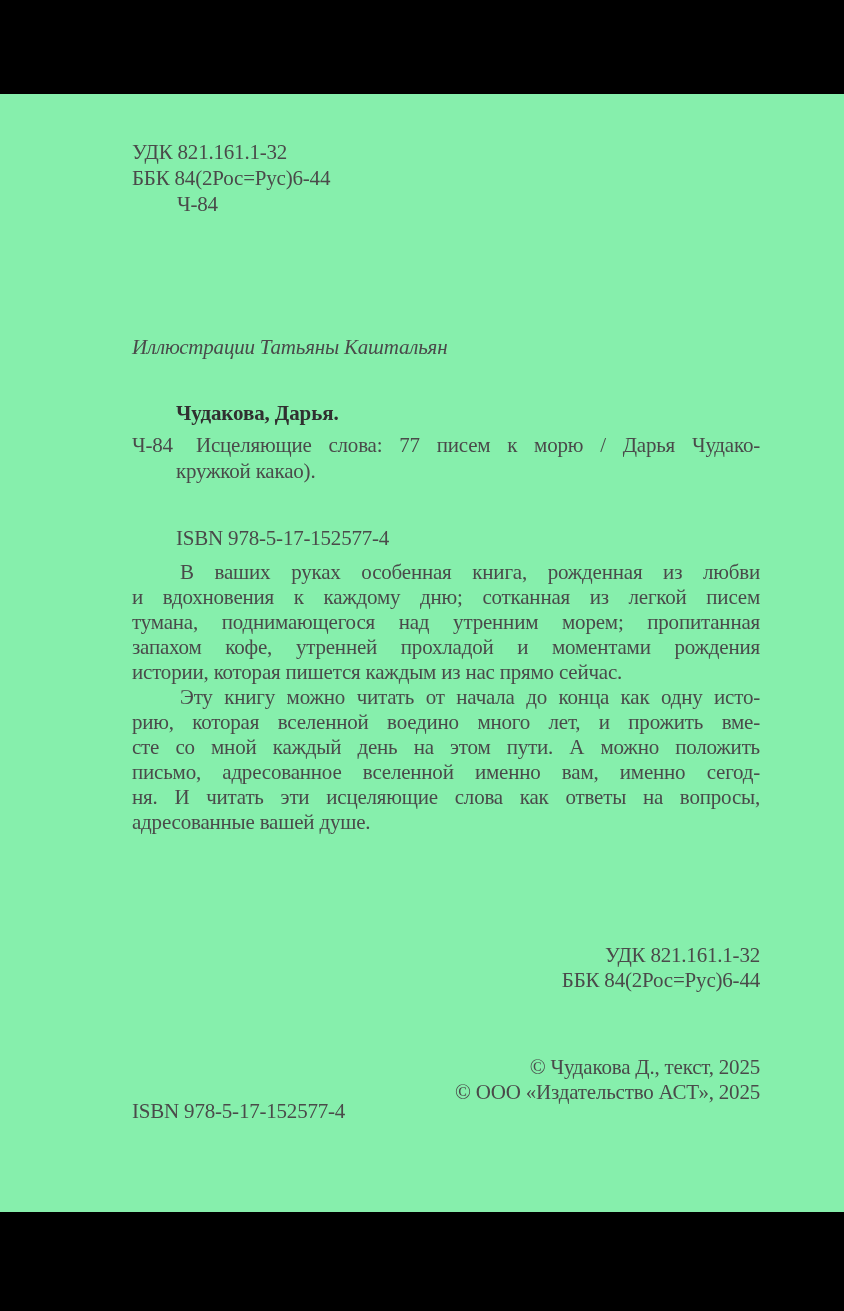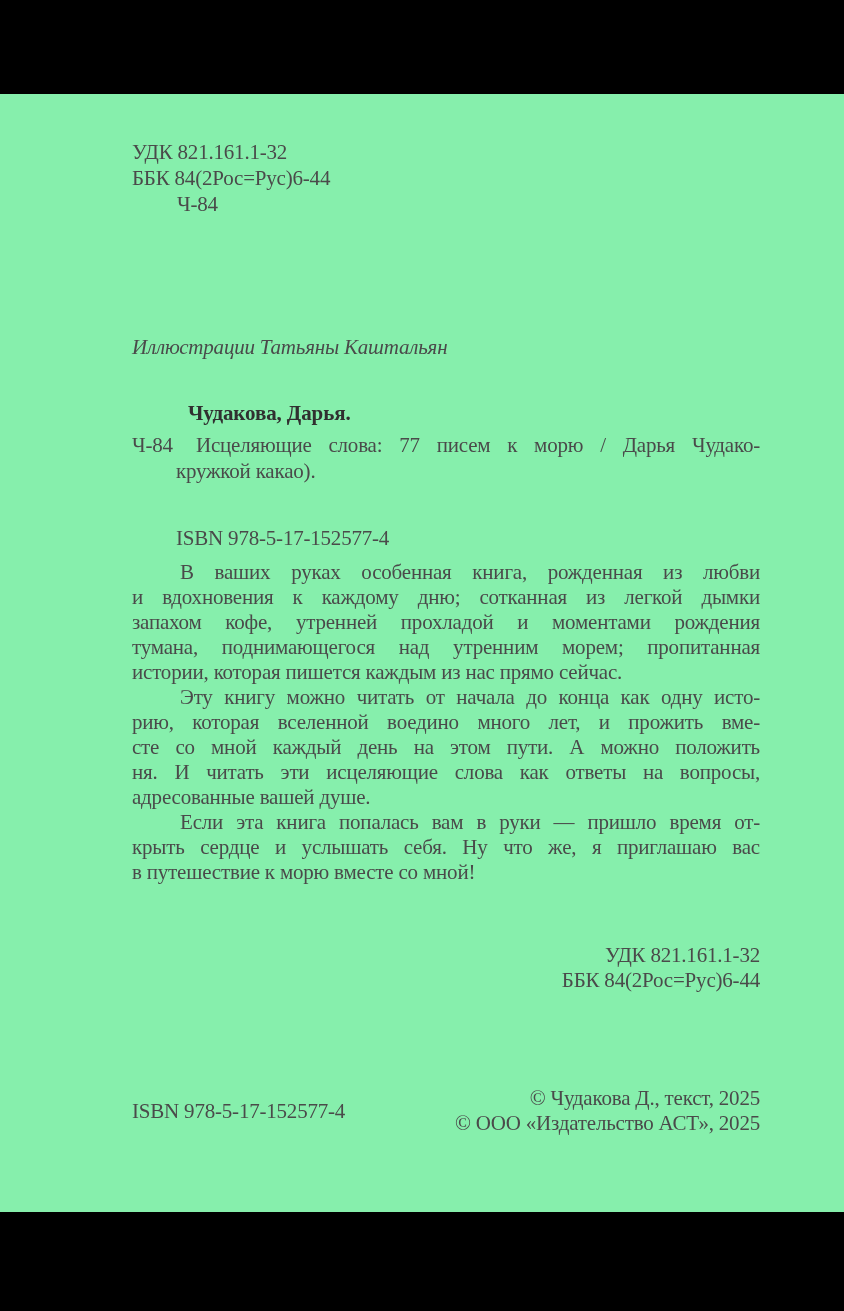--- a/index.html
+++ b/index.html
@@ -21,39 +21,39 @@
 
   .head-codes { left: 132px; top: 139px; line-height: 26px; }
   .head-code-indent { margin-left: 45px; }
 
   .illus-credit {
     left: 132px; top: 335px; width: 628px;
     text-align: left; font-style: italic;
   }
 
   .author-heading {
-    left: 188px; top: 401px;
+    left: 176px; top: 401px;
     font-weight: bold; color: #303030; letter-spacing: -0.1px;
   }
 
   .catalog { left: 132px; top: 432px; width: 628px; line-height: 26px; }
   .cat-code { position: absolute; left: 0; top: 0; }
   .cat-body { margin-left: 44px; }
   .cat-first { text-indent: 20px; }
 
   .isbn-top { left: 176px; top: 526px; }
 
   .annotation { left: 132px; top: 560px; width: 628px; line-height: 25px; }
   .jl { text-align: justify; text-align-last: justify; }
   .ll { text-align: center; text-align-last: left; }
   .ind { text-indent: 48px; }
 
   .foot-codes { left: 132px; top: 943px; width: 628px; text-align: right; line-height: 25px; }
 
-  .copyright { left: 132px; top: 1086px; width: 628px; text-align: right; line-height: 25px; }
+  .copyright { left: 132px; top: 1055px; width: 628px; text-align: right; line-height: 25px; }
 
   .isbn-bottom { left: 132px; top: 1099px; }
 </style>
 </head>
 <body>
 
 <div class="stage">
 
   <div class="bar bar-top"></div>
 
@@ -73,36 +73,32 @@
       <div class="jl cat-first">Исцеляющие слова: 77 писем к морю / Дарья Чудако-</div>
       <div class="ll">кружкой какао).</div>
     </div>
   </div>
 
   <div class="abs isbn-top">ISBN 978-5-17-152577-4</div>
 
   <div class="abs annotation">
     <div>
       <div class="jl ind">В ваших руках особенная книга, рожденная из любви</div>
-      <div class="jl">и вдохновения к каждому дню; сотканная из легкой дымки</div>
+      <div class="jl">и вдохновения к каждому дню; сотканная из легкой писем</div>
+      <div class="jl">тумана, поднимающегося над утренним морем; пропитанная</div>
       <div class="jl">запахом кофе, утренней прохладой и моментами рождения</div>
-      <div class="jl">тумана, поднимающегося над утренним морем; пропитанная</div>
       <div class="ll">истории, которая пишется каждым из нас прямо сейчас.</div>
     </div>
     <div>
       <div class="jl ind">Эту книгу можно читать от начала до конца как одну исто-</div>
       <div class="jl">рию, которая вселенной воедино много лет, и прожить вме-</div>
       <div class="jl">сте со мной каждый день на этом пути. А можно положить</div>
+      <div class="jl">письмо, адресованное вселенной именно вам, именно сегод-</div>
       <div class="jl">ня. И читать эти исцеляющие слова как ответы на вопросы,</div>
       <div class="ll">адресованные вашей душе.</div>
-    </div>
-    <div>
-      <div class="jl ind">Если эта книга попалась вам в руки — пришло время от-</div>
-      <div class="jl">крыть сердце и услышать себя. Ну что же, я приглашаю вас</div>
-      <div class="ll">в путешествие к морю вместе со мной!</div>
     </div>
   </div>
 
   <div class="abs foot-codes">
     <div>УДК 821.161.1-32</div>
     <div>ББК 84(2Рос=Рус)6-44</div>
   </div>
 
   <div class="abs copyright">
     <div>© Чудакова Д., текст, 2025</div>

